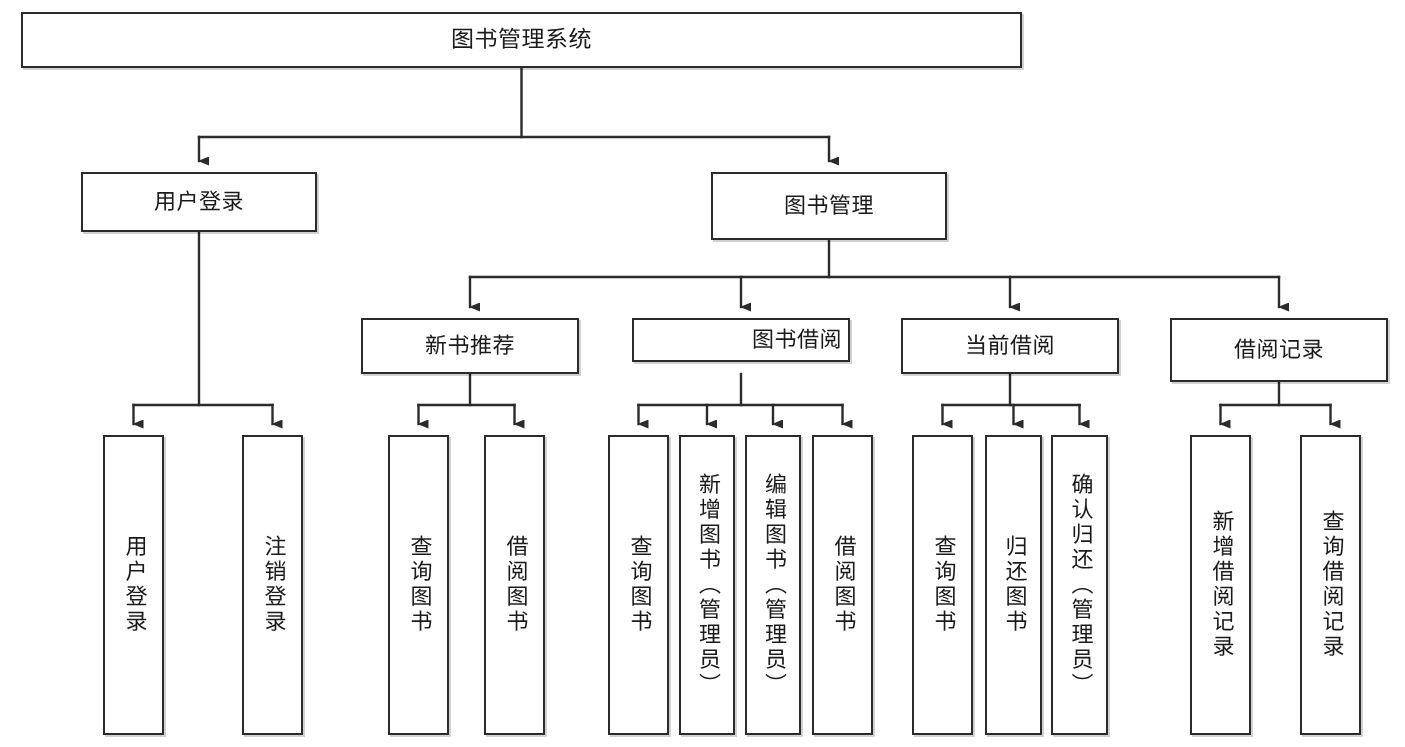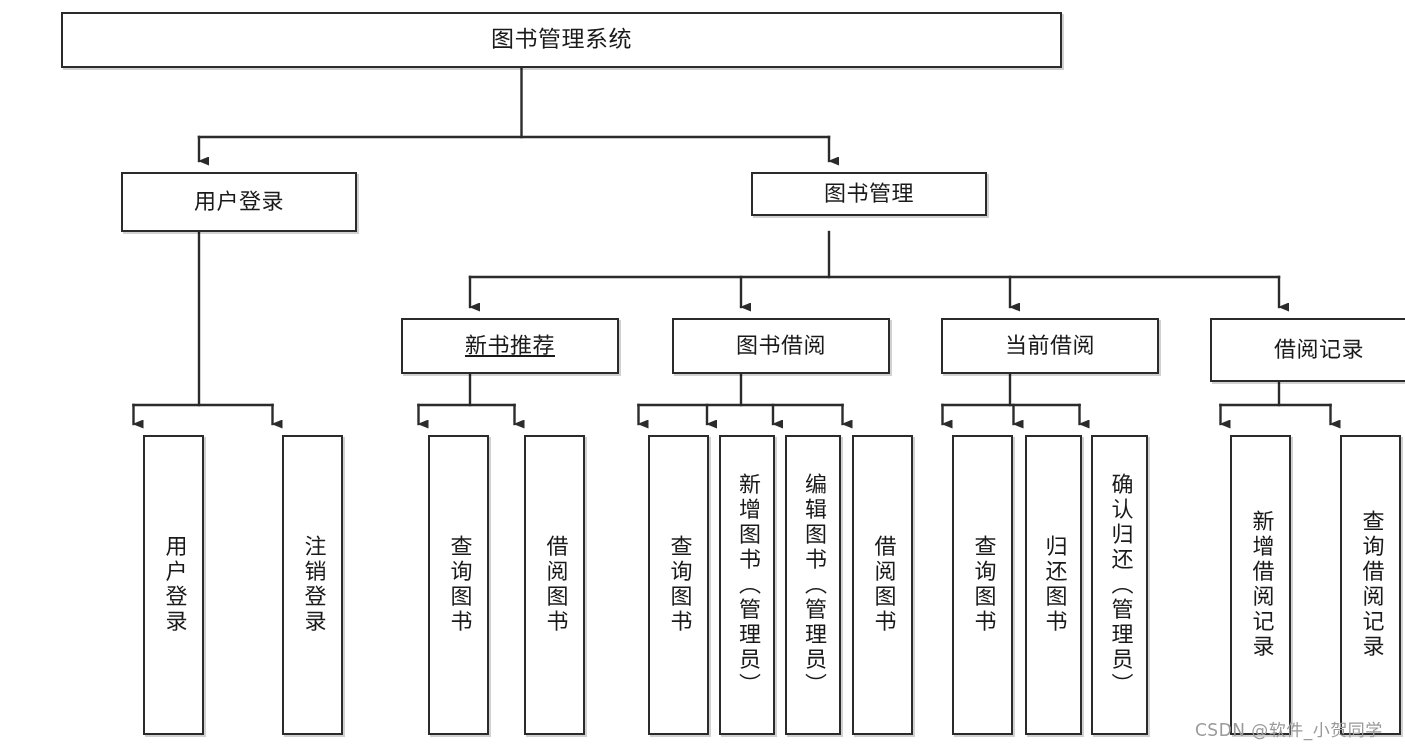--- a/index.html
+++ b/index.html
@@ -32,21 +32,20 @@
     background: #ffffff;
     border: 2px solid #2b2b2b;
     box-shadow: 2px 2px 0 rgba(0,0,0,0.18);
     display: flex;
     align-items: center;
     justify-content: center;
     color: #1a1a1a;
     line-height: 1.28;
     text-align: center;
     cursor: default;
-    margin-left: 40px;
   }
   .node.horiz {
     font-size: 22px;
     letter-spacing: 0.5px;
     padding: 2px 6px;
   }
   .node.root {
     font-size: 23px;
   }
   .node.vert {
@@ -121,27 +120,27 @@
       </g>
   </svg>
 
   <div id="node-layer">
       <div class="node horiz root" style="left: 21px; top: 12px; width: 1001px; height: 56px;">
         <span class="node-label">图书管理系统</span>
       </div>
       <div class="node horiz" style="left: 81px; top: 172px; width: 236px; height: 60px;">
         <span class="node-label">用户登录</span>
       </div>
-      <div class="node horiz" style="left: 711px; top: 172px; width: 236px; height: 44px;">
+      <div class="node horiz" style="left: 711px; top: 172px; width: 236px; height: 68px;">
         <span class="node-label">图书管理</span>
       </div>
-      <div class="node horiz" style="left: 361px; top: 318px; width: 218px; height: 56px; text-decoration: underline;">
+      <div class="node horiz" style="left: 361px; top: 318px; width: 218px; height: 56px;">
         <span class="node-label">新书推荐</span>
       </div>
-      <div class="node horiz" style="left: 632px; top: 318px; width: 218px; height: 56px;">
+      <div class="node horiz" style="left: 632px; top: 318px; width: 218px; height: 44px; justify-content: flex-end;">
         <span class="node-label">图书借阅</span>
       </div>
       <div class="node horiz" style="left: 901px; top: 318px; width: 218px; height: 56px; justify-content: center;">
         <span class="node-label">当前借阅</span>
       </div>
       <div class="node horiz" style="left: 1170px; top: 318px; width: 218px; height: 64px;">
         <span class="node-label">借阅记录</span>
       </div>
       <div class="node vert" style="left: 103px; top: 435px; width: 61px; height: 300px;">
         <span class="node-label">用户登录</span>
@@ -177,14 +176,13 @@
         <span class="node-label">确认归还（管理员）</span>
       </div>
       <div class="node vert" style="left: 1190px; top: 435px; width: 61px; height: 300px;">
         <span class="node-label">新增借阅记录</span>
       </div>
       <div class="node vert" style="left: 1300px; top: 435px; width: 61px; height: 300px;">
         <span class="node-label">查询借阅记录</span>
       </div>
     </div>
 
-  <div class="watermark" style="left: 1195px; top: 716px; color: rgb(154, 154, 154);">CSDN @软件_小贺同学</div>
 </div>
 
 </body></html>

